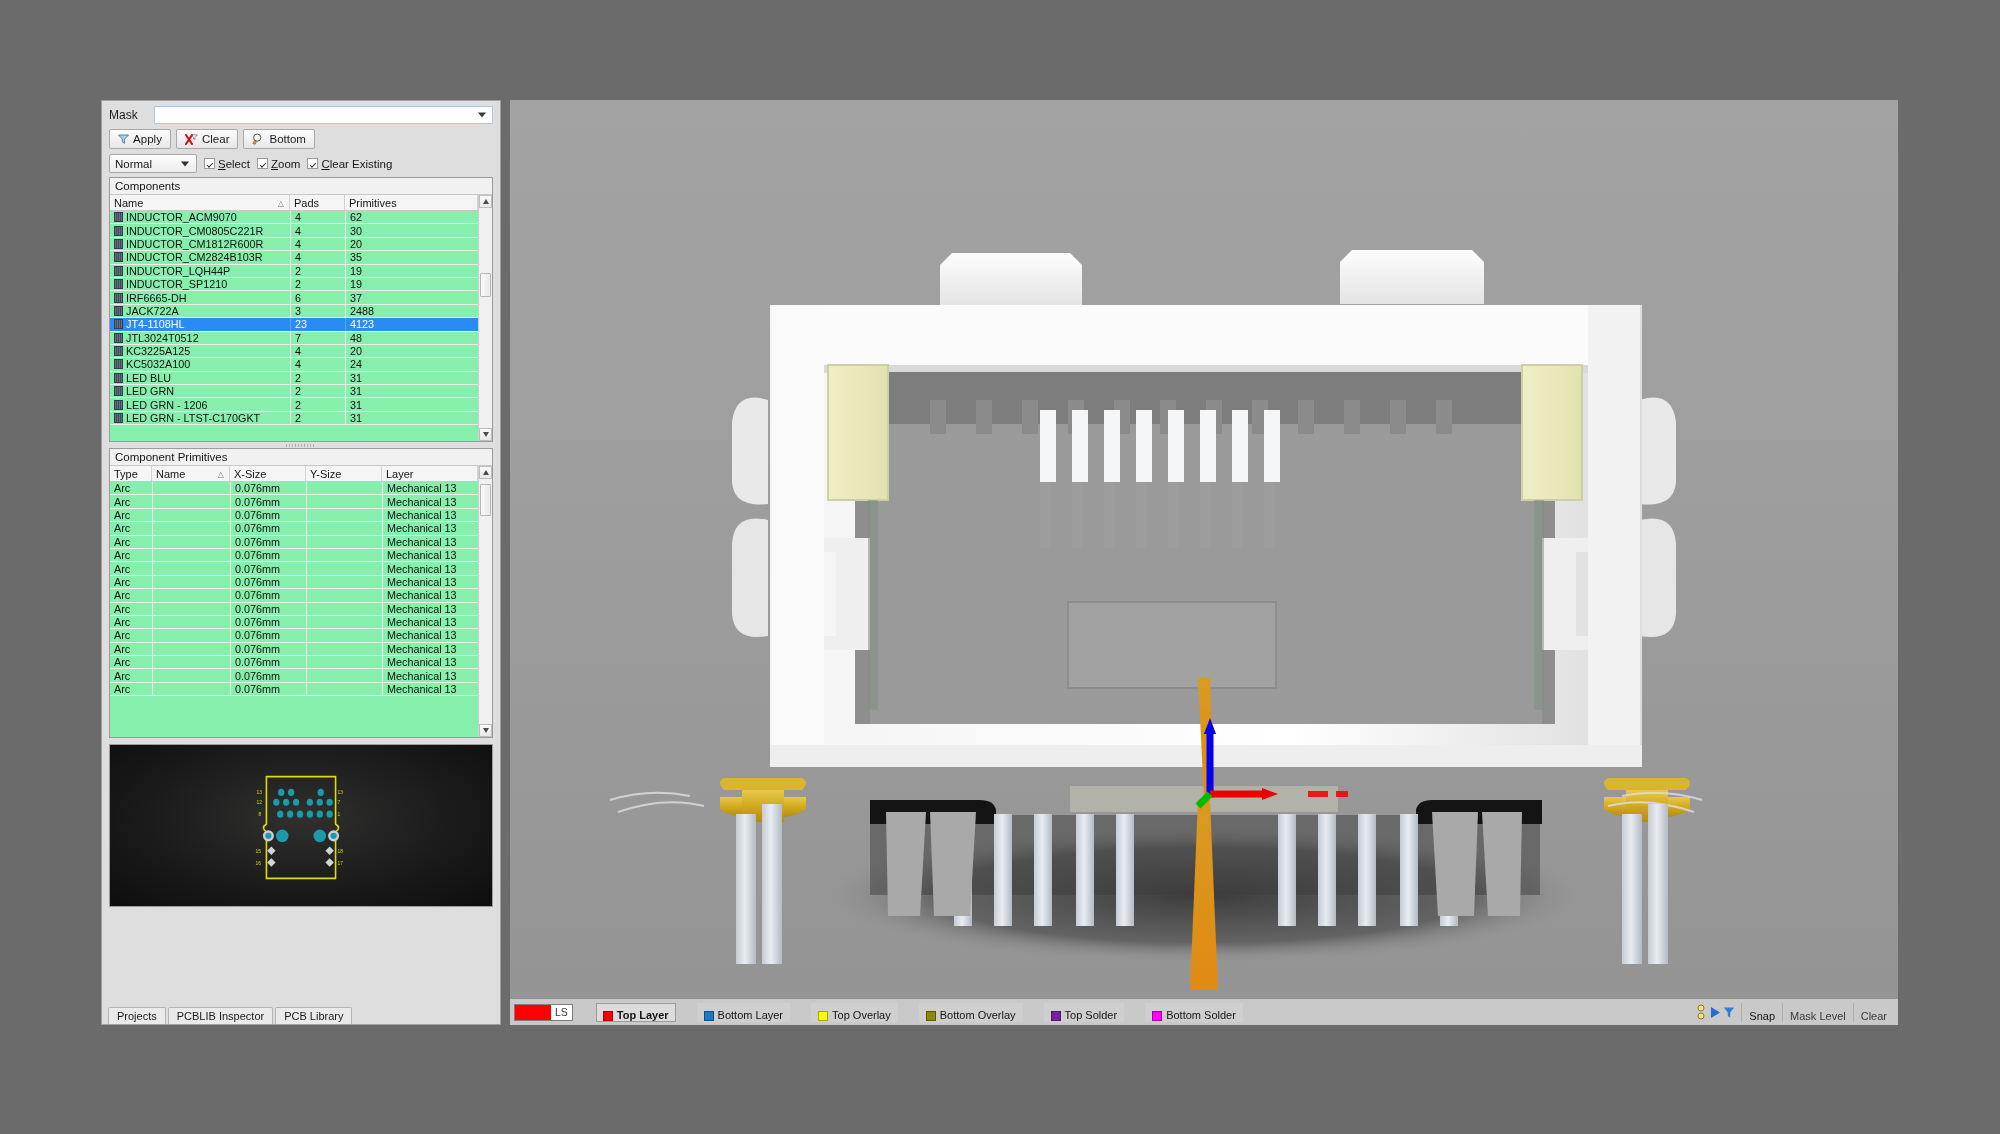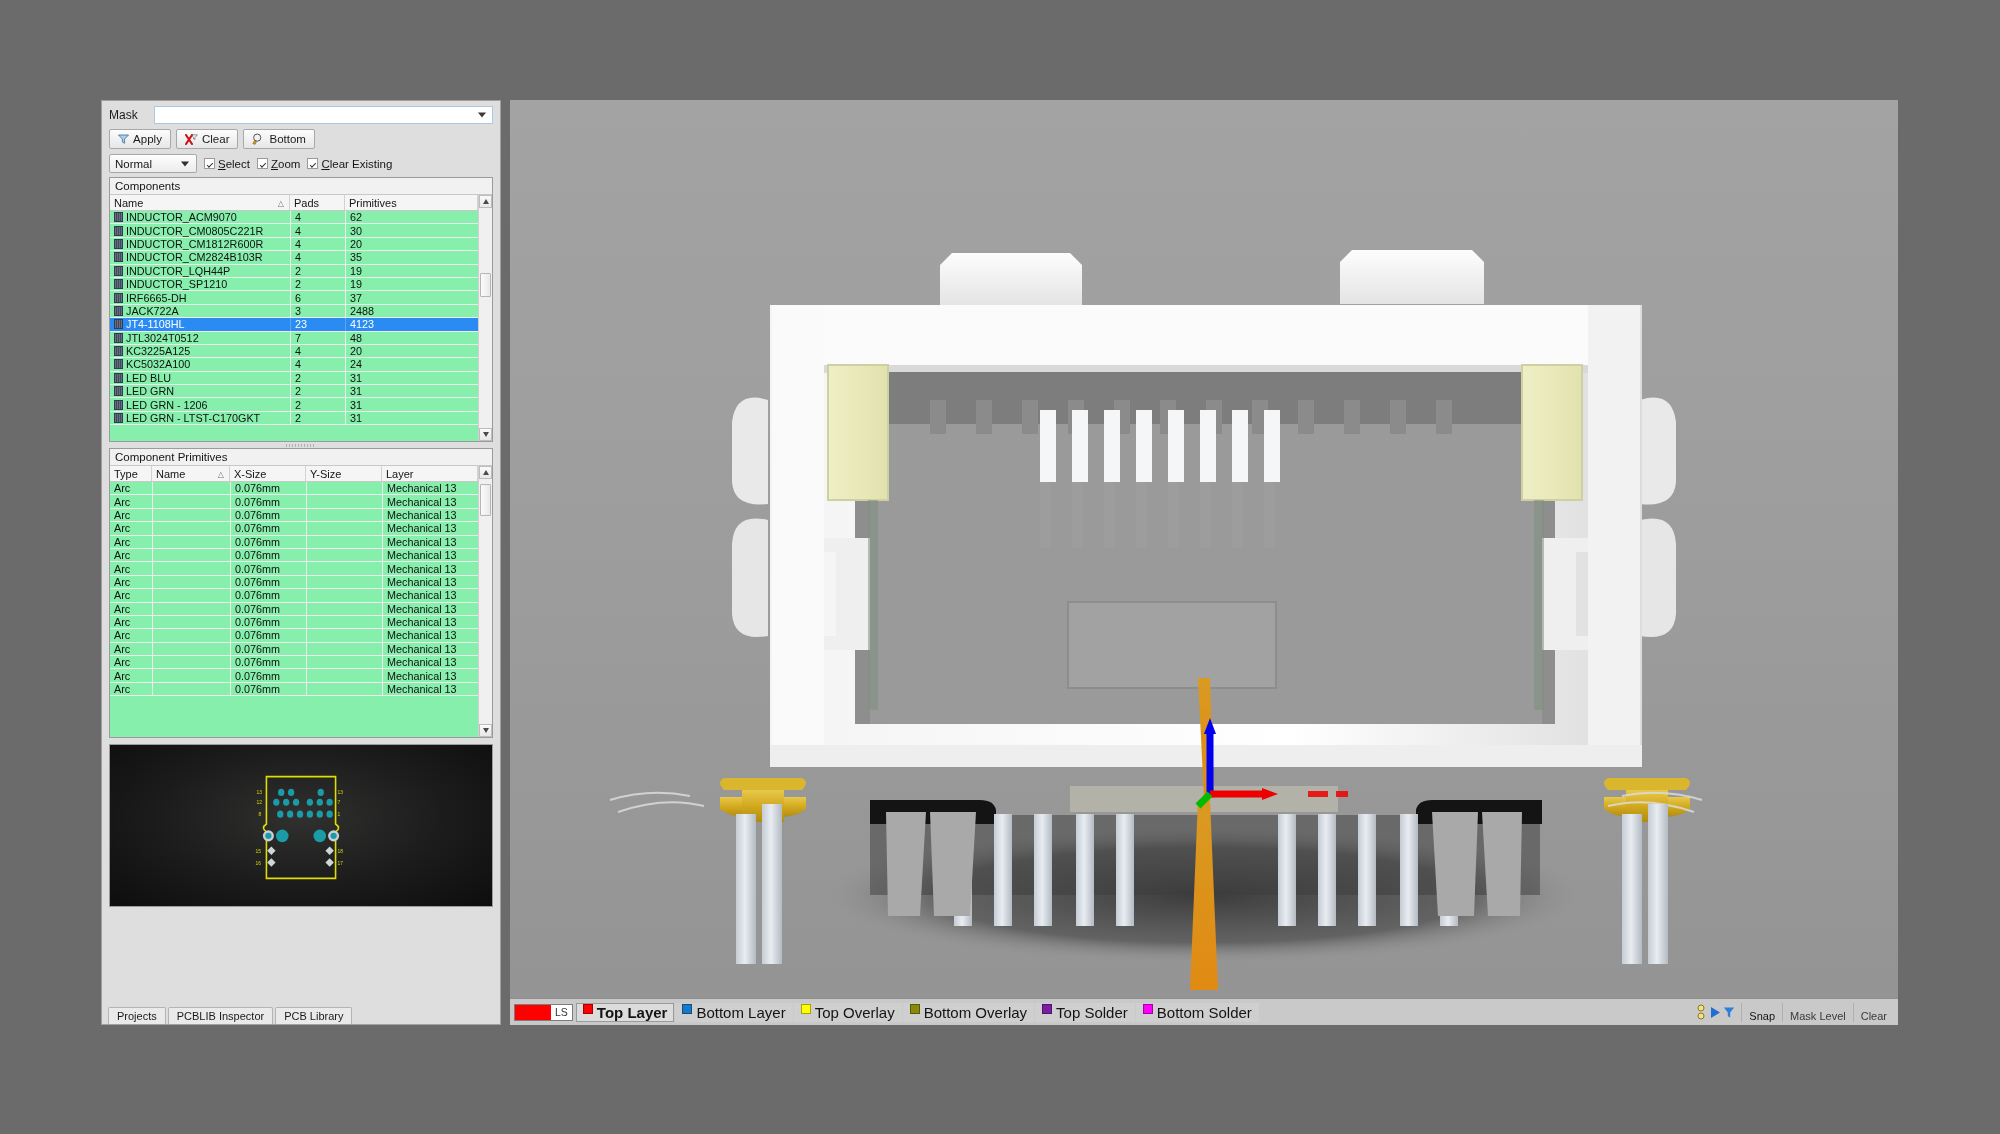--- a/index.html
+++ b/index.html
@@ -295,26 +295,27 @@
   .ls-box {
     display: flex; align-items: center;
     height: 17px;
     border: 1px solid #7d7d7d;
     background: #fff;
   }
   .ls-swatch { width: 36px; height: 15px; }
   .ls-label { padding: 0 4px; font-size: 10.5px; color: #333; }
   .layer-btn {
     height: 19px;
-    display: flex; align-items: flex-start;
+    display: flex; align-items: flex-end;
     gap: 4px;
     padding: 0 6px;
-    font-size: 15px;
+    font-size: 11px;
     background: #cfcfcf;
     border: 1px solid transparent;
+    margin-left: 20px;
   }
   .layer-btn.active {
     background: #dcdcdc;
     border: 1px solid #9a9a9a;
     font-weight: bold;
   }
   .layer-sw {
     width: 10px; height: 10px;
     border: 1px solid rgba(0,0,0,.35);
     flex: none;

